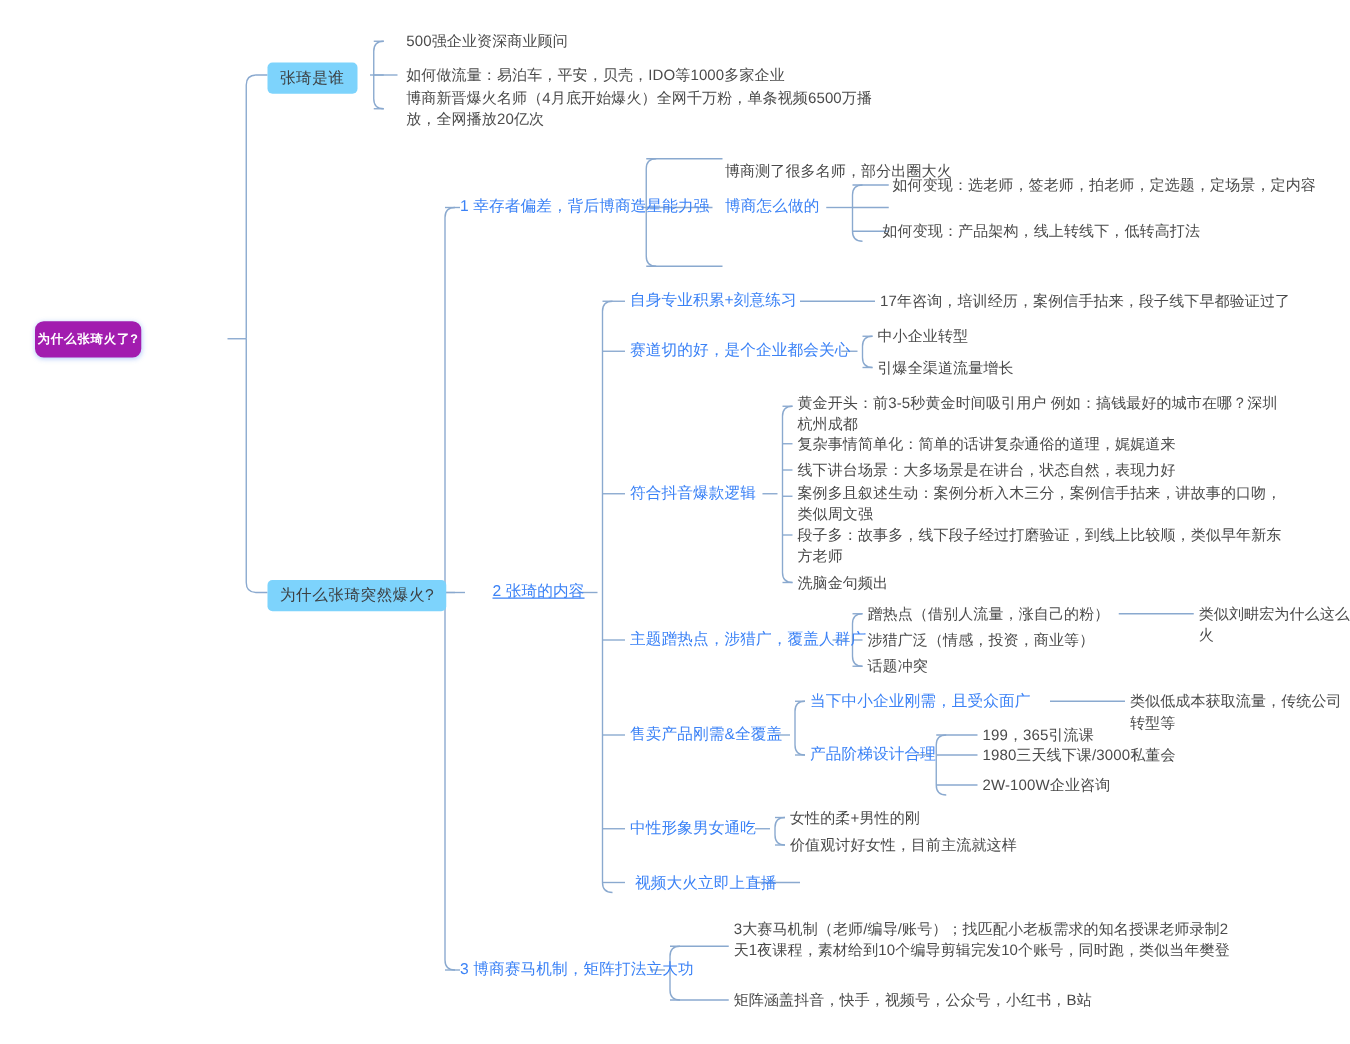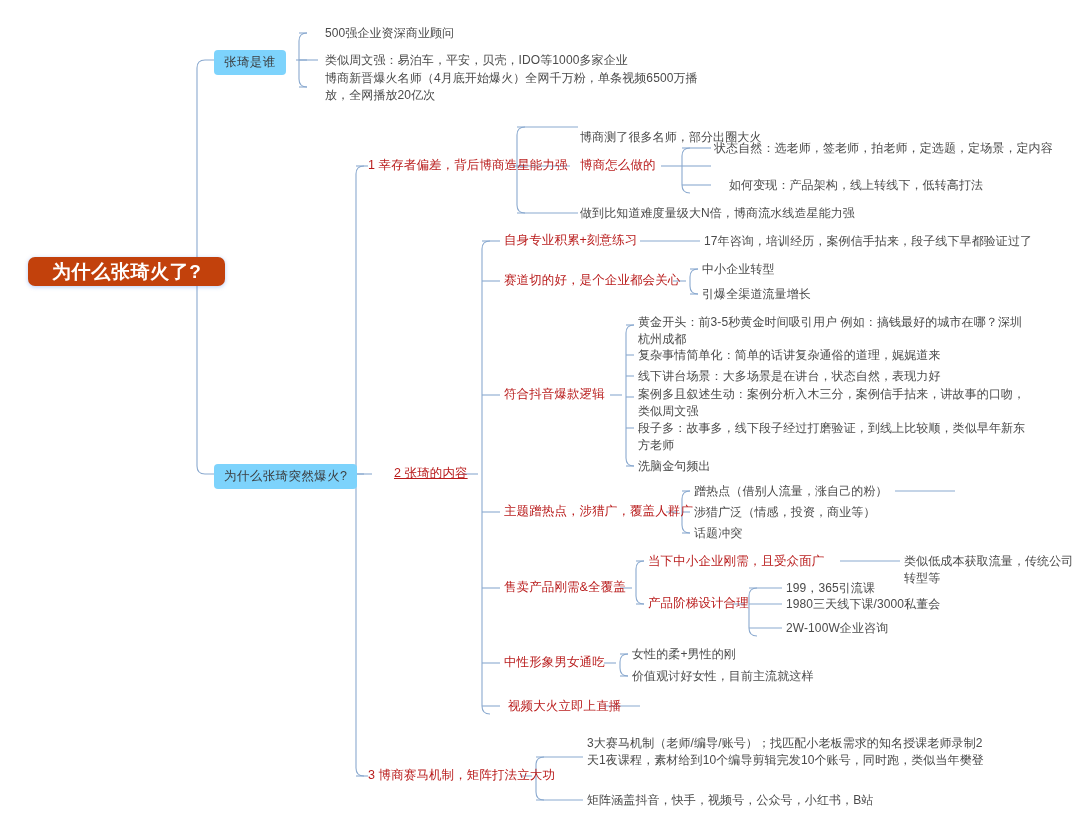--- a/index.html
+++ b/index.html
@@ -24,40 +24,40 @@
   }
   .node {
     position: absolute;
     font-size: 12.5px;
     line-height: 17px;
     color: #3c4043;
     white-space: pre-wrap;
     letter-spacing: 0.1px;
   }
   .node.root {
-    background: #c2410c;
+    background: #a21caf;
     color: #ffffff;
-    font-size: 19px;
+    font-size: 10px;
     font-weight: 600;
     border-radius: 7px;
-    padding: 6px 24px;
+    padding: 6px 2px;
     box-shadow: 0 1px 4px rgba(47,111,236,0.35);
     letter-spacing: 0.6px;
   }
   .node.lvl1 {
     background: #7dd3fc;
     border-radius: 4px;
     padding: 4px 10px;
     font-size: 12.5px;
     color: #3c4043;
     letter-spacing: 0.4px;
   }
   .node.lvl2 {
     font-size: 12.5px;
-    color: #b91c1c;
+    color: #3b82f6;
   }
   .node.leaf {
     font-size: 12px;
     color: #4a4a4a;
   }
   .node.wrap2 {
     width: 380px;
   }
   .node.wrapNarrow {
     width: 360px;
@@ -159,51 +159,51 @@
       <path d="M544,757 Q536,757 536,765 L536,792 Q536,800 544,800"></path>
       <path d="M536,757 L583,757"></path>
       <path d="M536,800 L583,800"></path>
     </g>
   </svg>
 
   <div class="node root" style="left:28px; top:257px;">为什么张琦火了?</div>
 
   <div class="node lvl1" style="left:214px; top:50px;">张琦是谁</div>
   <div class="node leaf" style="left:325px; top:25px;">500强企业资深商业顾问</div>
-  <div class="node leaf" style="left:325px; top:52px;">类似周文强：易泊车，平安，贝壳，IDO等1000多家企业</div>
+  <div class="node leaf" style="left:325px; top:52px;">如何做流量：易泊车，平安，贝壳，IDO等1000多家企业</div>
   <div class="node leaf wrap2" style="left:325px; top:70px; width:390px;">博商新晋爆火名师（4月底开始爆火）全网千万粉，单条视频6500万播放，全网播放20亿次</div>
 
   <div class="node lvl1" style="left:214px; top:464px;">为什么张琦突然爆火?</div>
 
   <div class="node lvl2" style="left:368px; top:157px;">1 幸存者偏差，背后博商造星能力强</div>
   <div class="node leaf" style="left:580px; top:118px;margin-top:11px;">博商测了很多名师，部分出圈大火</div>
   <div class="node lvl2" style="left:580px; top:157px;">博商怎么做的</div>
-  <div class="node leaf" style="left:714px; top:140px;">状态自然：选老师，签老师，拍老师，定选题，定场景，定内容</div>
-  <div class="node leaf" style="left:729px; top:177px;">如何变现：产品架构，线上转线下，低转高打法</div>
-  <div class="node leaf" style="left:580px; top:205px;">做到比知道难度量级大N倍，博商流水线造星能力强</div>
+  <div class="node leaf" style="left:714px; top:140px;">如何变现：选老师，签老师，拍老师，定选题，定场景，定内容</div>
+  <div class="node leaf" style="left:706px; top:177px;">如何变现：产品架构，线上转线下，低转高打法</div>
 
   <div class="node lvl2" style="left:394px; top:465px;text-decoration:underline;">2 张琦的内容</div>
 
   <div class="node lvl2" style="left:504px; top:232px;">自身专业积累+刻意练习</div>
   <div class="node leaf" style="left:704px; top:233px;">17年咨询，培训经历，案例信手拈来，段子线下早都验证过了</div>
 
   <div class="node lvl2" style="left:504px; top:272px;">赛道切的好，是个企业都会关心</div>
   <div class="node leaf" style="left:702px; top:261px;">中小企业转型</div>
   <div class="node leaf" style="left:702px; top:286px;">引爆全渠道流量增长</div>
 
   <div class="node lvl2" style="left:504px; top:386px;">符合抖音爆款逻辑</div>
   <div class="node leaf wrapNarrow" style="left:638px; top:314px; width:388px;">黄金开头：前3-5秒黄金时间吸引用户 例如：搞钱最好的城市在哪？深圳杭州成都</div>
   <div class="node leaf" style="left:638px; top:347px;">复杂事情简单化：简单的话讲复杂通俗的道理，娓娓道来</div>
   <div class="node leaf wrapNarrow" style="left:638px; top:386px; width:388px;">案例多且叙述生动：案例分析入木三分，案例信手拈来，讲故事的口吻，类似周文强</div>
   <div class="node leaf" style="left:638px; top:368px;">线下讲台场景：大多场景是在讲台，状态自然，表现力好</div>
   <div class="node leaf wrapNarrow" style="left:638px; top:420px; width:388px;">段子多：故事多，线下段子经过打磨验证，到线上比较顺，类似早年新东方老师</div>
   <div class="node leaf" style="left:638px; top:458px;">洗脑金句频出</div>
 
   <div class="node lvl2" style="left:504px; top:503px;">主题蹭热点，涉猎广，覆盖人群广</div>
   <div class="node leaf" style="left:694px; top:483px;">蹭热点（借别人流量，涨自己的粉）</div>
+  <div class="node leaf" style="left:959px; top:483px;">类似刘畊宏为什么这么火</div>
   <div class="node leaf" style="left:694px; top:504px;">涉猎广泛（情感，投资，商业等）</div>
   <div class="node leaf" style="left:694px; top:525px;">话题冲突</div>
 
   <div class="node lvl2" style="left:504px; top:579px;">售卖产品刚需&amp;全覆盖</div>
   <div class="node lvl2" style="left:648px; top:553px;">当下中小企业刚需，且受众面广</div>
   <div class="node leaf" style="left:904px; top:553px;">类似低成本获取流量，传统公司转型等</div>
   <div class="node lvl2" style="left:648px; top:595px;">产品阶梯设计合理</div>
   <div class="node leaf" style="left:786px; top:580px;">199，365引流课</div>
   <div class="node leaf" style="left:786px; top:596px;">1980三天线下课/3000私董会</div>
   <div class="node leaf" style="left:786px; top:620px;">2W-100W企业咨询</div>

